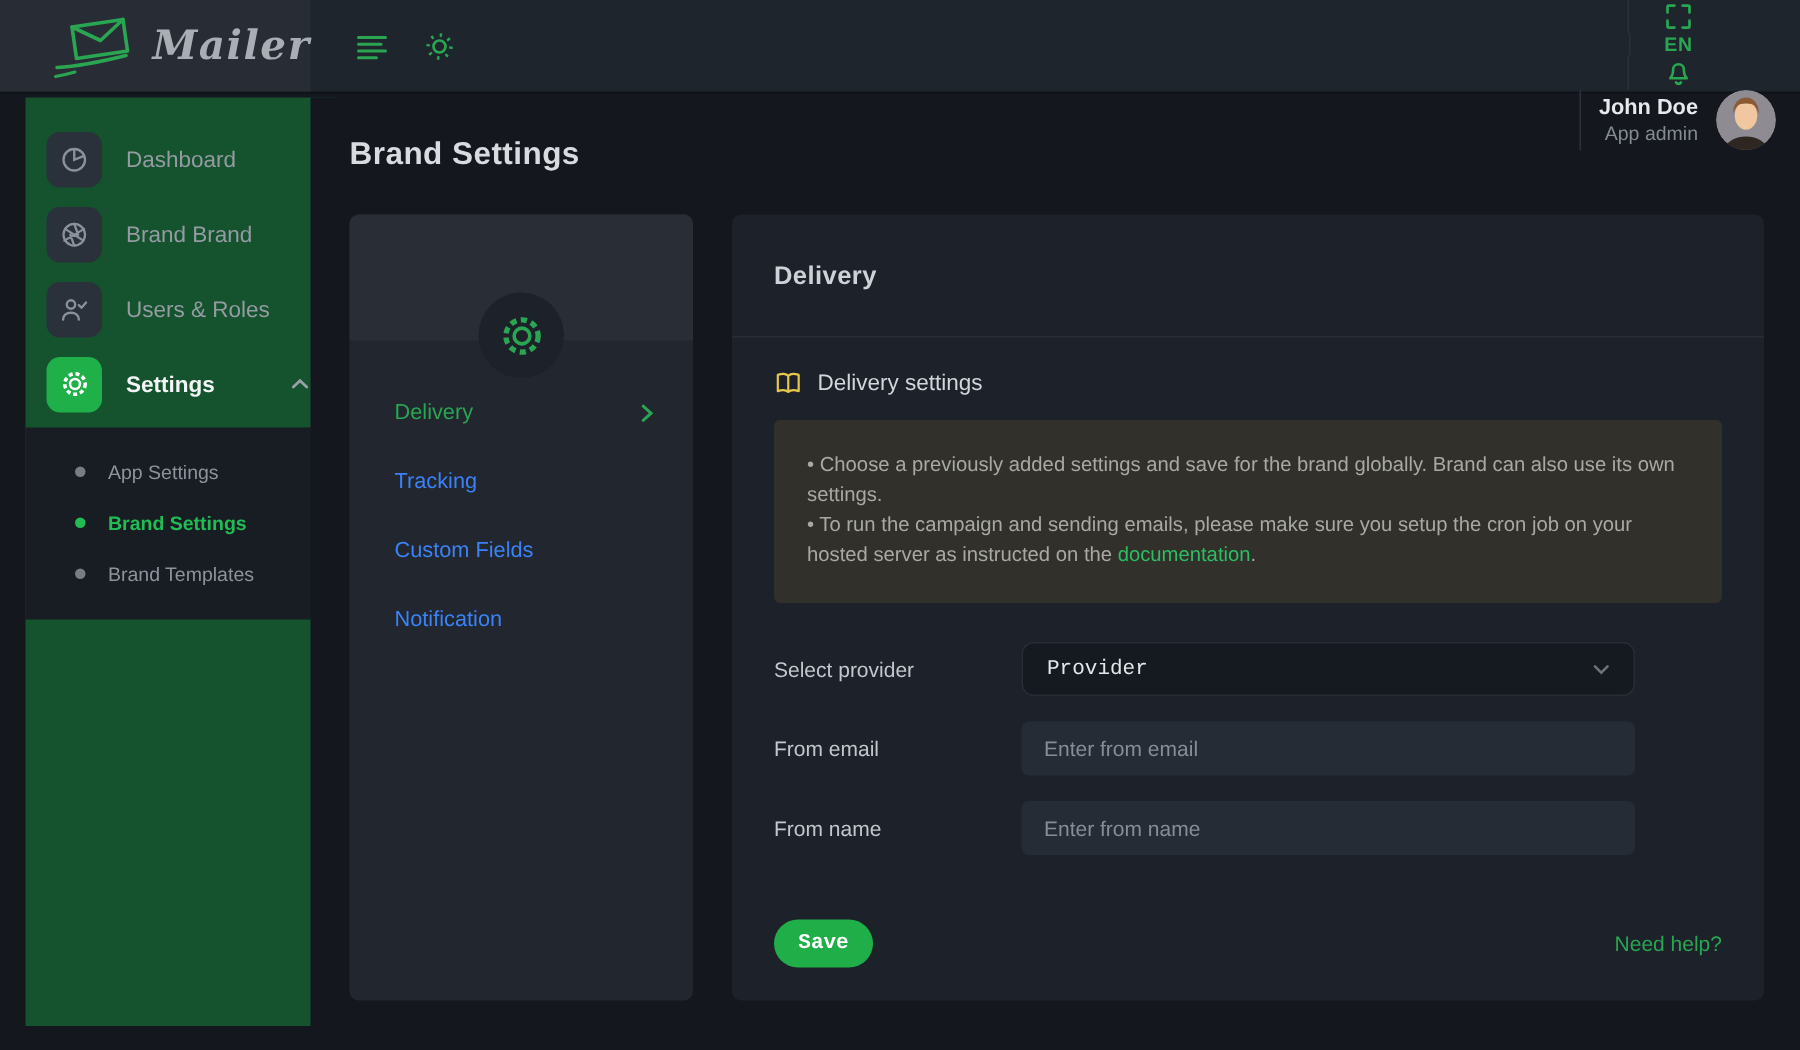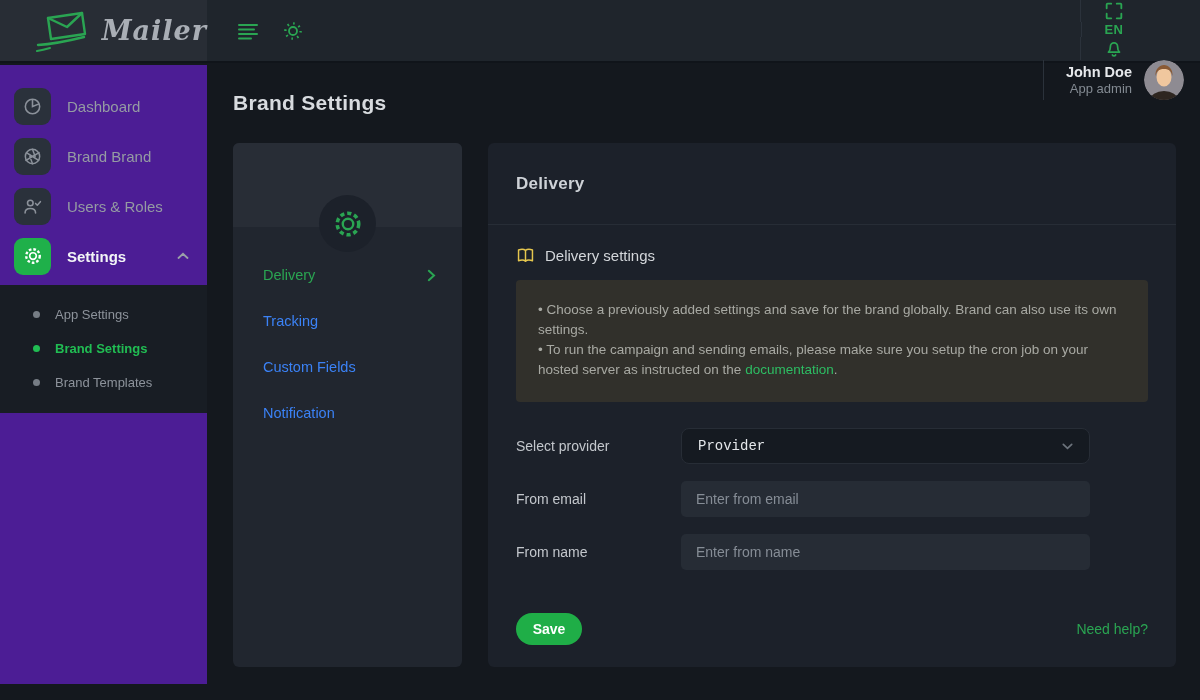--- a/index.html
+++ b/index.html
@@ -13,28 +13,28 @@
   .logo-area { width:207px; background:#282d35; display:flex; align-items:center; gap:6px; flex:none;justify-content:flex-end; }
   .logo-text { font-family:"DejaVu Serif", serif; font-style:italic; font-weight:bold;
                font-size:27px; color:#a9aeb5; letter-spacing:1px; }
   .tb-left { display:flex; align-items:center; gap:22px; padding-left:30px; flex:1; }
   .icon-btn { background:none; border:none; cursor:pointer; display:flex; align-items:center; }
   .tb-right { display:flex; align-items:center; padding-right:16px;flex-direction:column; }
   .tb-cell { display:flex; align-items:center; justify-content:center; height:34px; padding:0 22px;
              border-left:1px solid #2b323b; }
   .lang { color:#2aa552; font-size:13px; font-weight:bold; letter-spacing:.5px; }
   .user-cell { display:flex; align-items:center; gap:12px; border-left:1px solid #2b323b;
-               padding-left:22px; height:40px; }
+               padding-left:12px; height:40px; }
   .user-names { text-align:right; line-height:1.25; }
   .user-name { color:#e7e9ec; font-size:14.5px; font-weight:bold; }
   .user-role { color:#838a92; font-size:13px; }
   .avatar { width:40px; height:40px; border-radius:50%; overflow:hidden; flex:none; }
 
   
-  .sidebar { position:absolute; left:0; top:65px; width:207px; height:619px; background:#4c1d95; }
+  .sidebar { position:absolute; left:17px; top:65px; width:207px; height:619px; background:#14532d; }
   .side-item { display:flex; align-items:center; gap:16px; height:50px; padding-left:14px; cursor:pointer; }
   .side-icon { width:37px; height:37px; border-radius:9px; background:#2a313b;
                display:flex; align-items:center; justify-content:center; flex:none; }
   .side-label { font-size:15px; color:#959ba3; }
   .side-item.active .side-icon { background:#1fb04a; }
   .side-item.active .side-label { color:#f2f4f6; font-weight:bold; }
   .side-chevron { margin-left:auto; margin-right:18px; display:flex; }
   .side-list { padding-top:16px; }
   .submenu { background:#181d24; padding:12px 0 14px 0; margin-top:4px; }
   .sub-item { display:flex; align-items:center; height:34px; padding-left:33px; gap:15px; cursor:pointer; }
@@ -78,21 +78,21 @@
   .select-box { width:409px; height:36px; background:#151a21; border:1px solid #272d36; border-radius:8px;
                 display:flex; align-items:center; padding:0 16px; cursor:pointer;font-family:Liberation Mono, monospace; }
   .select-value { font-size:14px; color:#e4e7ea; flex:1; }
   .text-input { width:409px; height:36px; background:#262c35; border:none; border-radius:5px;
                 padding:0 15px; font-size:14px; color:#dfe2e6; font-family:"Liberation Sans", sans-serif; }
   .text-input::placeholder { color:#868d96; }
 
   .cp-footer { display:flex; align-items:center; justify-content:space-between; margin-top:43px; }
   .save-btn { background:#1fae47; color:#ffffff; border:none; border-radius:16px;
               width:66px; height:32px; font-size:14px; font-weight:bold; cursor:pointer;
-              font-family:Liberation Sans, sans-serif; }
+              font-family:Liberation Mono, monospace; }
   .help-link { color:#2aa552; font-size:14px; text-decoration:none; cursor:pointer; }
 </style>
 </head>
 <body>
 
 <div class="app">
 
   <header class="topbar">
     <div class="logo-area">
       <span style="display:flex">

